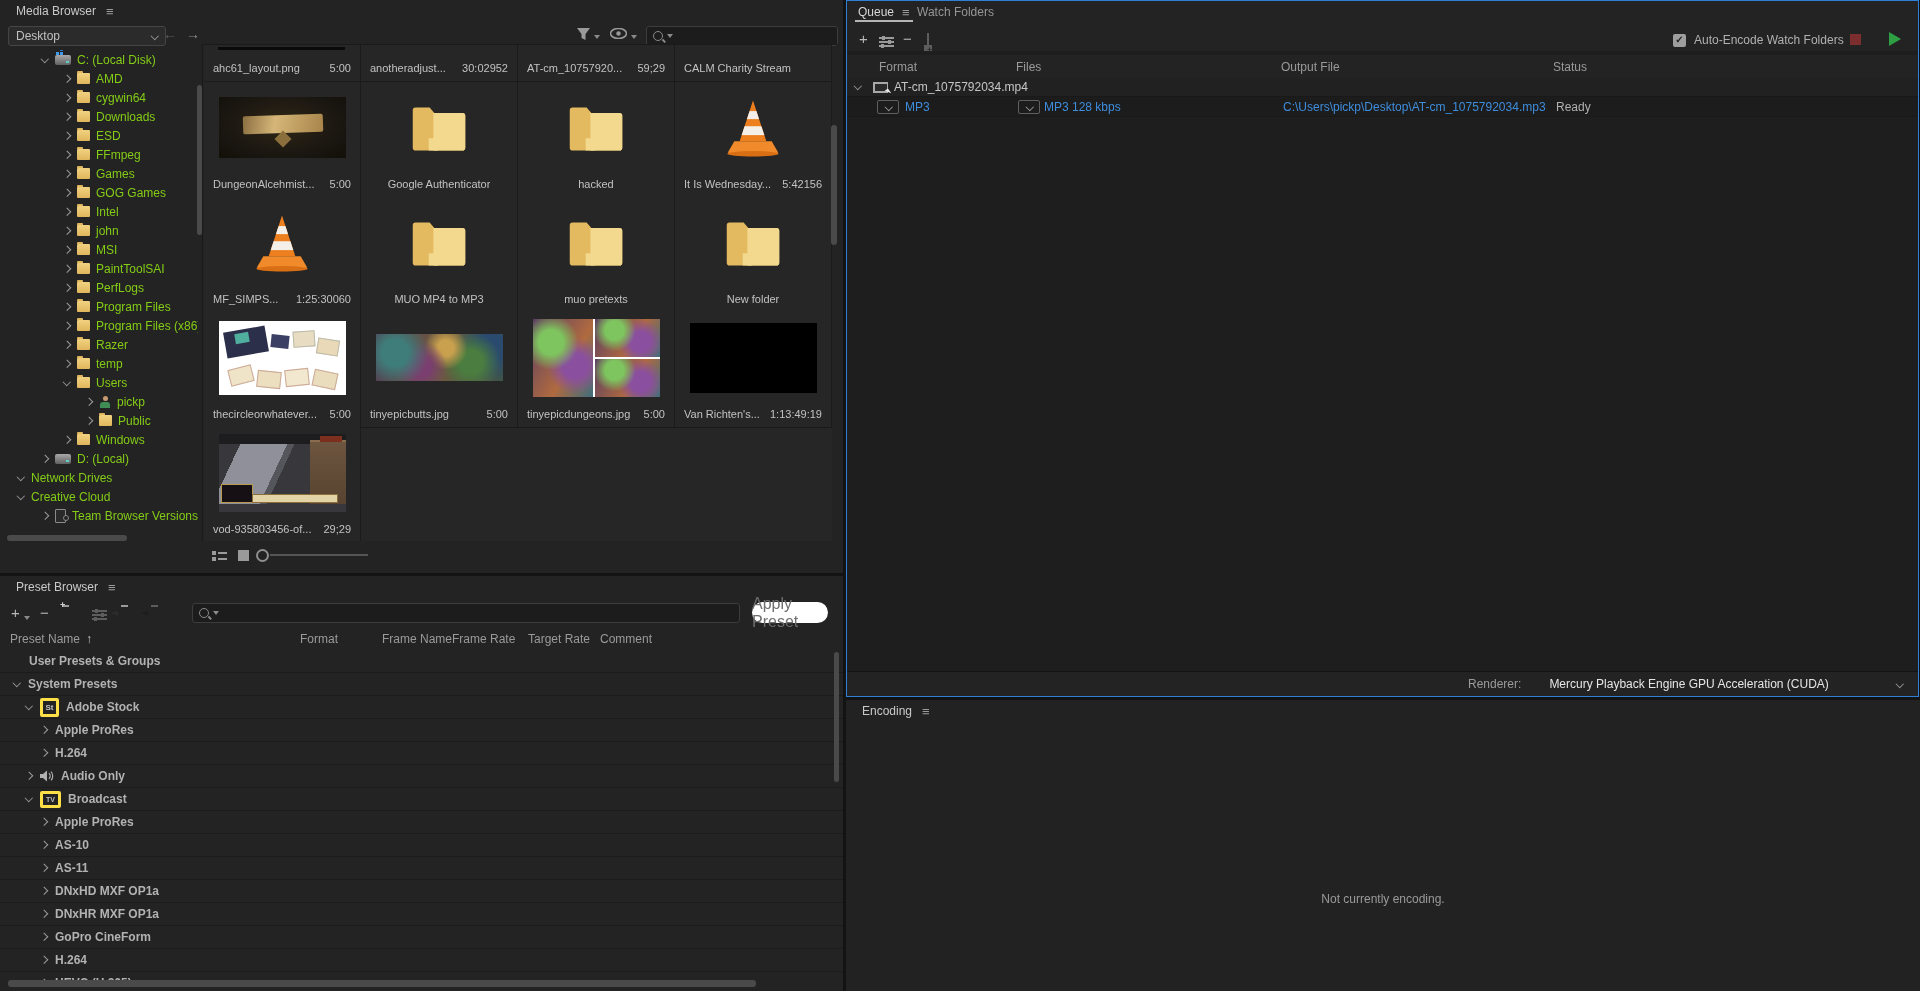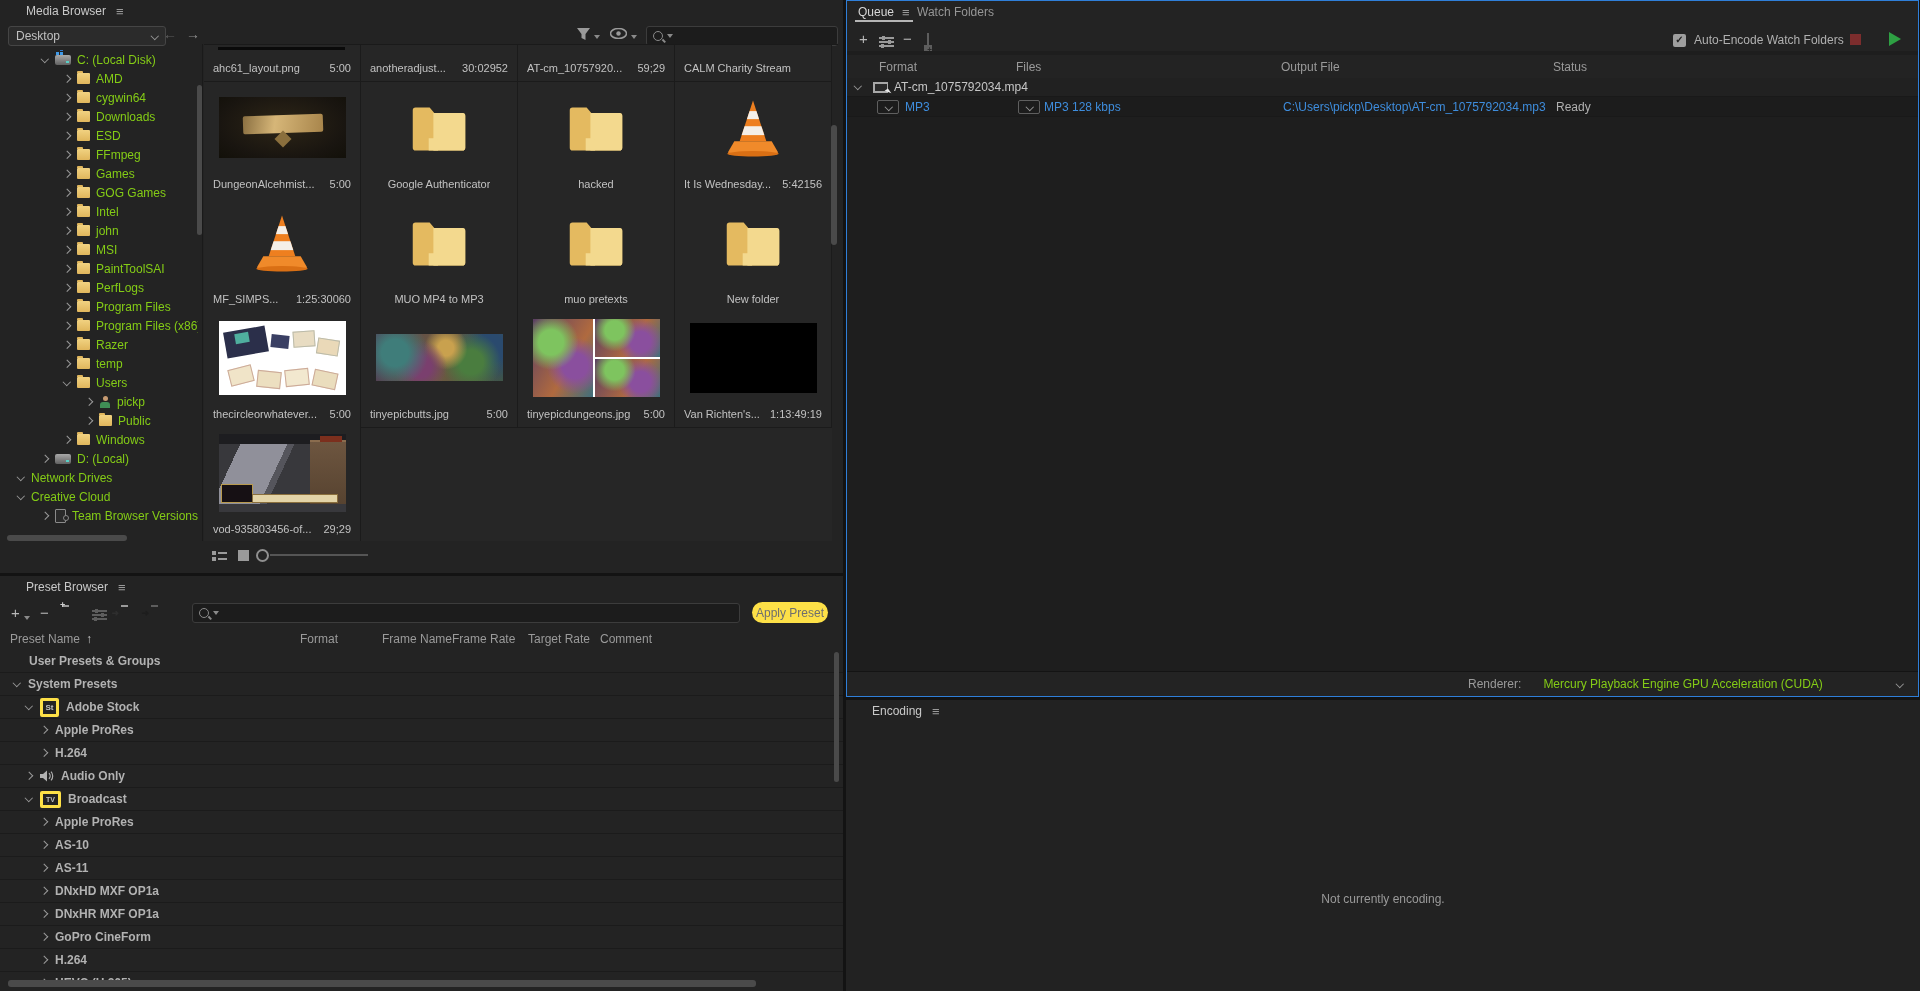--- a/index.html
+++ b/index.html
@@ -1,21 +1,21 @@
 <!DOCTYPE html>
 <html><head>
 <meta charset="utf-8">
 <style>
   html,body{margin:0;padding:0}
   body{width:1920px;height:991px;background:#131313;font-family:"Liberation Sans",sans-serif;
        color:#bdbdbd;font-size:12px;overflow:hidden;position:relative;-webkit-font-smoothing:antialiased}
   .abs{position:absolute}
   .panel{position:absolute;background:#232323}
   .phead{position:absolute;left:0;top:0;right:0;height:22px;display:flex;align-items:center;
-         gap:10px;padding-left:26px;color:#c9c9c9;font-size:12px}
+         gap:10px;padding-left:16px;color:#c9c9c9;font-size:12px}
   .menu-glyph{color:#9a9a9a;font-size:13px;line-height:1}
   .dim{color:#5d5d5d}
   
   .chv{display:inline-block;width:8px;height:8px;flex:none;position:relative}
   .chv::before{content:"";position:absolute;width:4.5px;height:4.5px;
                border-right:1.5px solid #999;border-bottom:1.5px solid #999}
   .chv.down::before{transform:rotate(45deg);left:1px;top:0}
   .chv.right::before{transform:rotate(-45deg);left:1px;top:1px}
   .chv.sm{width:7px;height:7px}
   
@@ -113,22 +113,22 @@
   .fold-ic.dimmed{background:#5d5d5d}.fold-ic.dimmed::before{background:#5d5d5d}
   .fold-ic .plus{position:absolute;left:-2px;bottom:-3px;color:#cfcfcf;font-size:9px;font-weight:bold}
   .fold-ic .arr{position:absolute;right:2px;top:1px;color:#2e2e2e;font-size:9px;font-weight:bold}
   .slid-ic{width:15px;height:12px;position:relative}
   .slid-ic::before{content:"";position:absolute;left:0;top:2px;width:15px;height:1.5px;background:#5d5d5d;
         box-shadow:0 4px 0 #5d5d5d,0 8px 0 #5d5d5d}
   .slid-ic::after{content:"";position:absolute;left:3px;top:0.5px;width:3px;height:4px;background:#5d5d5d;
         box-shadow:6px 4px 0 #5d5d5d,-1px 8px 0 #5d5d5d}
   .slid-ic.bright::before{background:#9a9a9a;box-shadow:0 4px 0 #9a9a9a,0 8px 0 #9a9a9a}
   .slid-ic.bright::after{background:#9a9a9a;box-shadow:6px 4px 0 #9a9a9a,-1px 8px 0 #9a9a9a}
-  .apply-btn{position:absolute;left:752px;top:2px;width:76px;height:21px;background:#fde047;
-             border-radius:11px;color:#6e6e6e;display:flex;align-items:center;justify-content:center;font-size:12px}
+  .apply-btn{position:absolute;left:752px;top:2px;width:76px;height:21px;background:#ffffff;
+             border-radius:11px;color:#6e6e6e;display:flex;align-items:center;justify-content:center;font-size:16px}
   .pcol{position:absolute;top:0;color:#9a9a9a;font-size:12px}
   .plist{position:absolute;left:0;top:74px;right:0;height:333px;overflow:hidden}
   .prow{height:22px;display:flex;align-items:center;gap:7px;border-bottom:1px solid #1b1b1b;
         color:#b2b2b2;font-weight:bold;font-size:12px}
   .q0{padding-left:29px}.q0c{padding-left:13px}.q1{padding-left:25px}.q2{padding-left:40px}
   .badge{flex:none;border:3px solid #fde047;border-radius:2px;color:#c0c0c0;font-size:8px;
          font-weight:bold;display:flex;align-items:center;justify-content:center}
   .badge.st{width:13px;height:13px}
   .badge.tv{width:15px;height:11px;font-size:7px}
   
@@ -689,21 +689,21 @@
       <span class="ddchip" style="left:171px">
           <span class="chv down sm"></span>
         </span>
       <span class="bluetxt abs" style="left:197px;top:3px">MP3 128 kbps</span>
       <span class="bluetxt abs" style="left:436px;top:3px">C:\Users\pickp\Desktop\AT-cm_1075792034.mp3</span>
       <span class="abs" style="left:709px;top:3px;color:#b0b0b0">Ready</span>
     </div>
   </div>
   <div class="renderer">
     <span style="margin-left:621px;color:#9a9a9a">Renderer:</span>
-    <span style="margin-left:22px;color:#84cc16">Mercury Playback Engine GPU Acceleration (CUDA)</span>
+    <span style="margin-left:28px;color:#e5e5e5">Mercury Playback Engine GPU Acceleration (CUDA)</span>
     <span class="chv down" style="position:absolute;right:14px;top:9px"></span>
   </div>
 </div>
 
 <div class="panel ep">
   <div class="phead">
     <span>Encoding</span>
     <span class="menu-glyph">≡</span>
   </div>
   <div class="abs" style="left:0;right:0;top:192px;text-align:center;color:#9a9a9a">Not currently encoding.</div>

